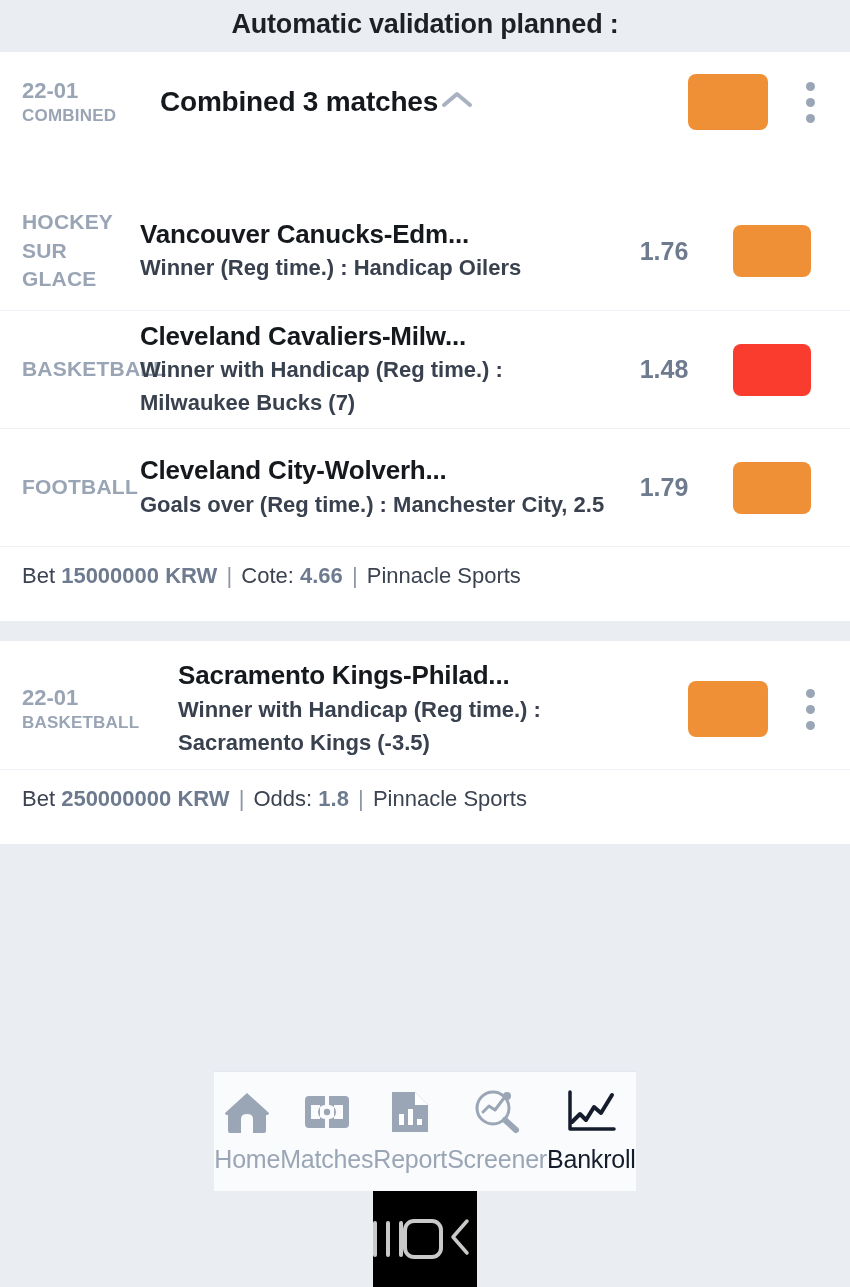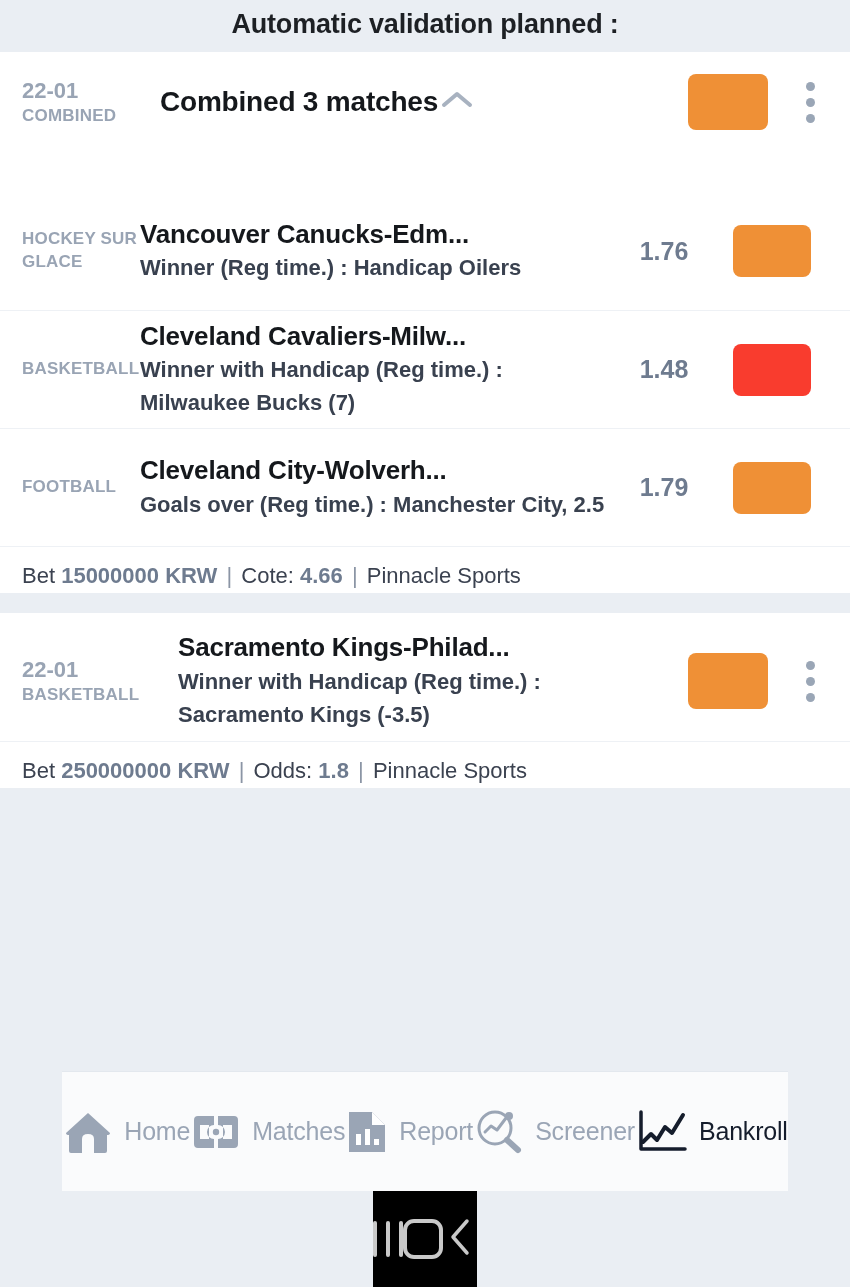--- a/index.html
+++ b/index.html
@@ -63,42 +63,42 @@
   .match-row {
     display:flex; align-items:center;
     padding:8px 18px 8px 22px;
     border-top:1px solid #eef1f5;
     min-height:118px;
     background:#ffffff;
   }
   .match-row.first { border-top:none; }
   .sport-col {
     width:118px; flex:0 0 118px;
-    font-size:17px; font-weight:bold; color:#99a4b4; line-height:1.35;
+    font-size:21px; font-weight:bold; color:#99a4b4; line-height:1.35;
     letter-spacing:.2px;
   }
   .match-info { flex:1; padding-right:8px; }
   .match-title {
     font-size:26px; font-weight:bold; color:#15181c;
     line-height:1.28; letter-spacing:-0.2px;
     white-space:nowrap; overflow:hidden;
   }
   .match-sub {
     font-size:22px; font-weight:bold; color:#39414f;
     line-height:1.5;
   }
   .odds-col {
     width:96px; flex:0 0 96px; text-align:center;
     font-size:25px; font-weight:bold; color:#6e7b8f;
   }
 
   
   .bet-line {
     border-top:1px solid #eef1f5;
-    padding:16px 22px 4px 22px;
+    padding:16px 22px 32px 22px;
     font-size:22px; color:#3b4250;
     background:#ffffff;
     white-space:nowrap;
   }
   .bet-line .strong { font-weight:bold; color:#6e7b8f; }
   .bet-line .sep { color:#8b95a5; padding:0 3px; }
 
   
   .single-row {
     display:flex; align-items:center;
@@ -110,21 +110,21 @@
   .single-info { flex:1; padding-left:18px; padding-right:8px; }
 
   
   .tabbar {
     height:120px; background:#fafbfc;
     border-top:1px solid #e3e8ee;
     display:flex; align-items:center;
   }
   .tab {
     flex:1; height:100%;
-    display:flex; flex-direction:row; align-items:center; justify-content:center; gap:10px;
+    display:flex; flex-direction:column; align-items:center; justify-content:center; gap:10px;
   }
   .tab-label { font-size:25px; color:#9aa5b5; letter-spacing:-0.2px; }
   .tab.active .tab-label { color:#151d2c; }
   .tab-icon { height:46px; display:flex; align-items:center; justify-content:center; }
 
   
   .androidnav {
     height:96px; background:#000000;
     display:flex; align-items:center;
   }

